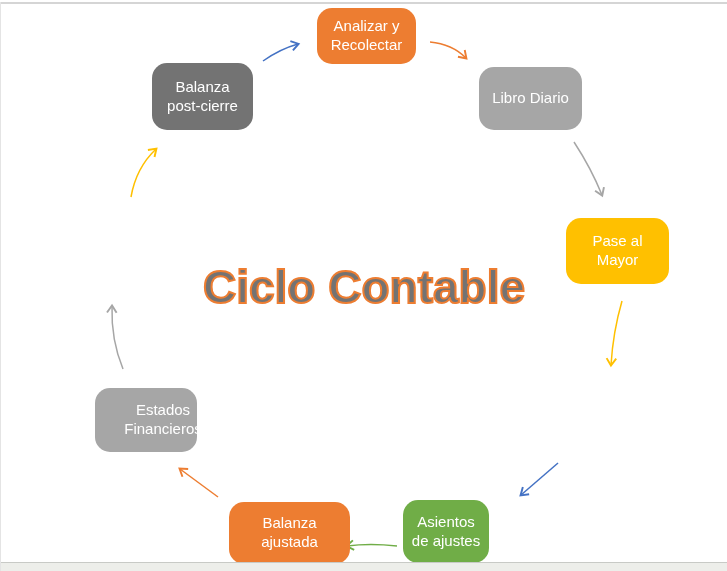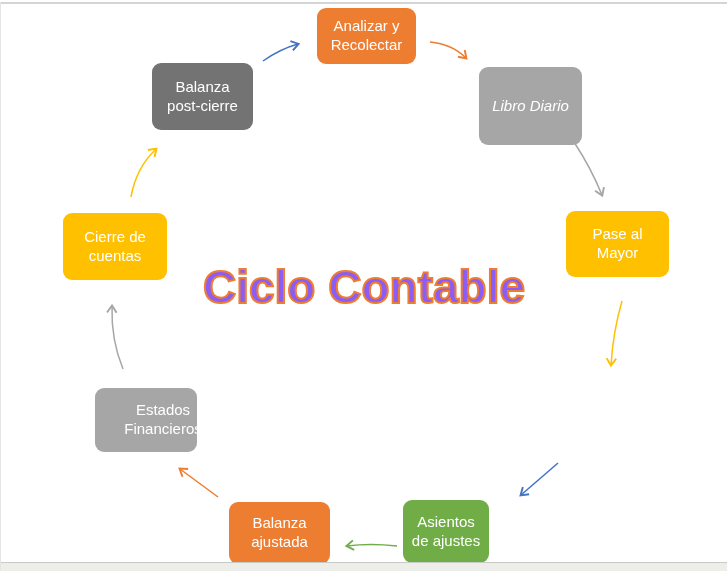--- a/index.html
+++ b/index.html
@@ -26,21 +26,21 @@
     position: absolute; left: 0; top: 562px; width: 727px; height: 9px;
     background: #edeeea; border-top: 1px solid #c8cac6; z-index: 5;
   }
   .arrows {
     position: absolute; left: 0; top: 0; width: 727px; height: 571px;
     z-index: 1;
   }
   .arrows path.connector { fill: none; stroke-width: 1.5; }
   .node {
     position: absolute;
-    border-radius: 9px;
+    border-radius: 15px;
     display: flex; align-items: center; justify-content: center;
     text-align: center;
     color: #ffffff;
     font-size: 15px; line-height: 1.26;
     z-index: 2;
     padding: 2px 6px;
     box-sizing: border-box;
   }
   .node .node-label { display: block; }
   .diagram-title {
@@ -48,25 +48,25 @@
     left: 174px; top: 257px; width: 380px; height: 60px;
     display: flex; align-items: center; justify-content: center;
     font-size: 46px; font-weight: bold;
     letter-spacing: 0px;
     -webkit-text-stroke-width: 2px;
     z-index: 2;
     white-space: nowrap;
   }
   
   .n-analizar        { left: 317px; top:   8px; width:  99px; height: 56px; }
-  .n-libro           { left: 479px; top:  67px; width: 103px; height: 78px; font-style: italic; }
-  .n-pase            { left: 566px; top: 211px; width: 103px; height: 66px; }
+  .n-libro           { left: 479px; top:  67px; width: 103px; height: 63px; }
+  .n-pase            { left: 566px; top: 218px; width: 103px; height: 66px; }
   .n-balanza-sin     { left: 538px; top: 390px; width: 100px; height: 62px; }
   .n-asientos        { left: 403px; top: 500px; width: 86px; height: 63px; }
-  .n-balanza-ajust   { left: 229px; top: 502px; width: 101px; height: 62px; }
+  .n-balanza-ajust   { left: 229px; top: 502px; width: 121px; height: 62px; }
   .n-estados         { left:  95px; top: 388px; width: 102px; height: 64px; }
   .n-cierre          { left:  63px; top: 213px; width: 104px; height: 67px; }
   .n-post-cierre     { left: 152px; top:  63px; width: 101px; height: 67px; }
 </style>
 </head>
 <body>
 
 <div class="canvas">
 
   <div class="top-border"></div>
@@ -120,25 +120,22 @@
   </div>
 
   <div class="node n-balanza-ajust" style="background-color: rgb(237, 125, 49);">
     <span class="node-label">Balanza ajustada</span>
   </div>
 
   <div class="node n-estados" style="background-color: rgb(166, 166, 166); padding-left: 40px;">
     <span class="node-label">Estados Financieros</span>
   </div>
 
-  <div class="node n-cierre" style="background-color: rgb(255, 192, 0);">
-    <span class="node-label">Cierre de cuentas</span>
-  </div>
 
   <div class="node n-post-cierre" style="background-color: #737373;">
     <span class="node-label">Balanza post-cierre</span>
   </div>
 
-  <div class="diagram-title" style="color: #8b5cf6; text-align: center; -webkit-text-stroke-color: rgb(237, 125, 49);">Ciclo Contable</div>
+  <div class="diagram-title" style="color: #737373; text-align: center; -webkit-text-stroke-color: rgb(237, 125, 49);">Ciclo Contable</div>
 
   <div class="bottom-strip"></div>
 
 </div>
 
 </body></html>

